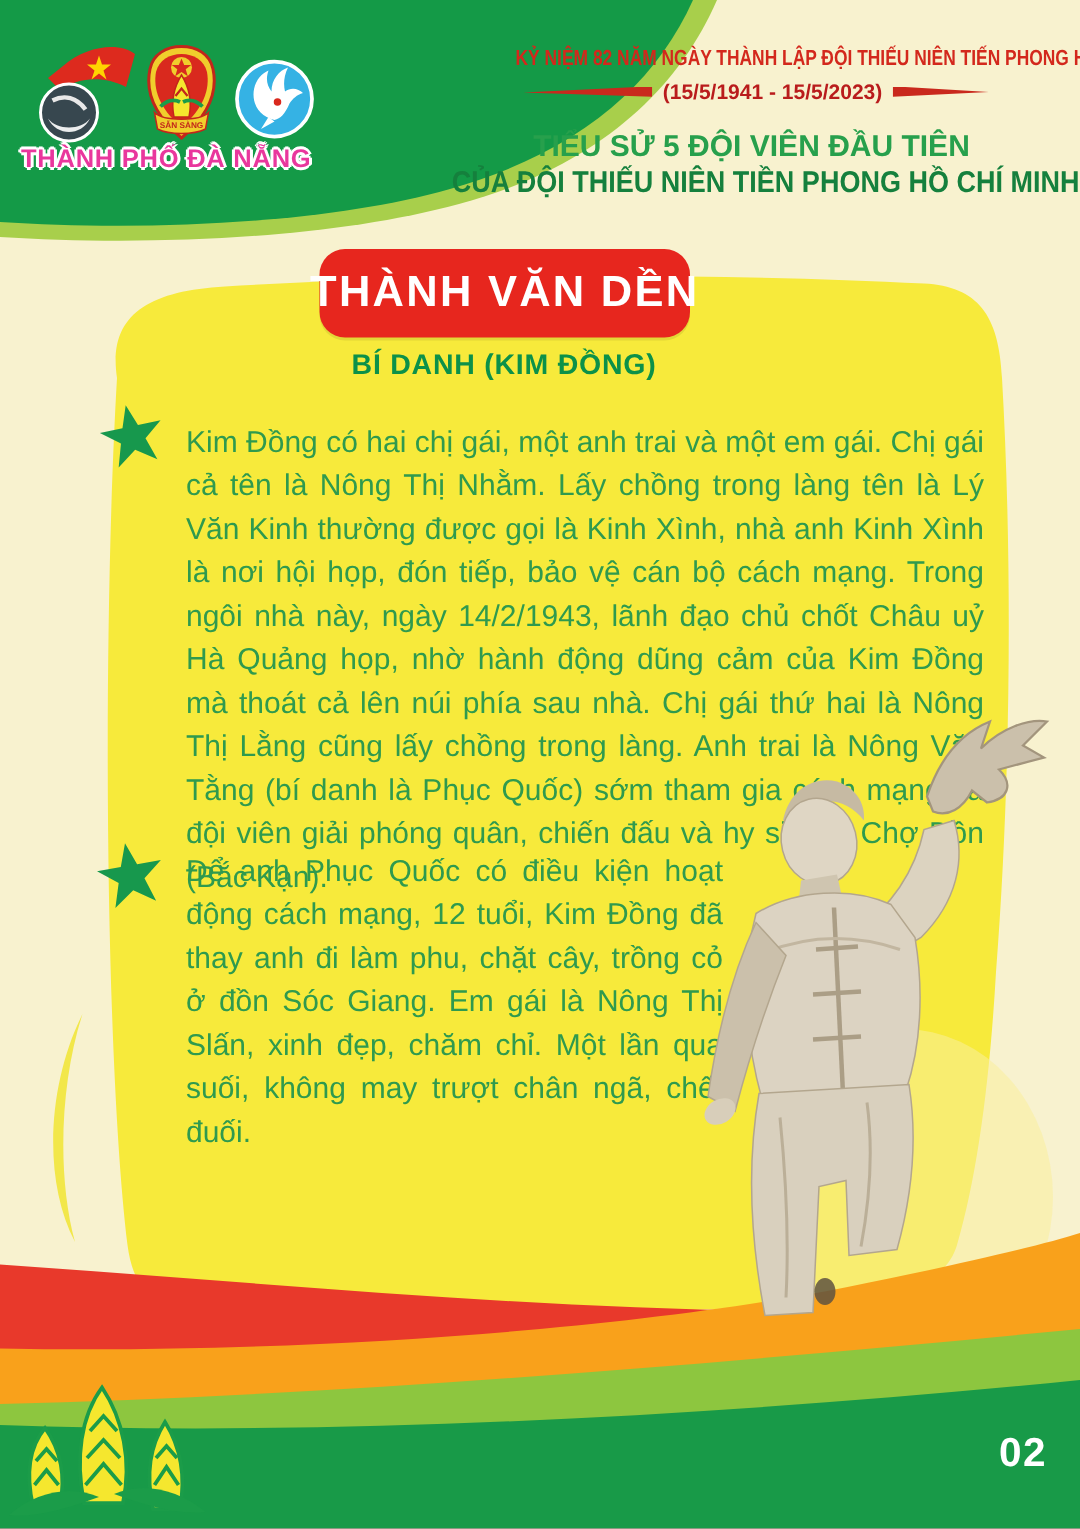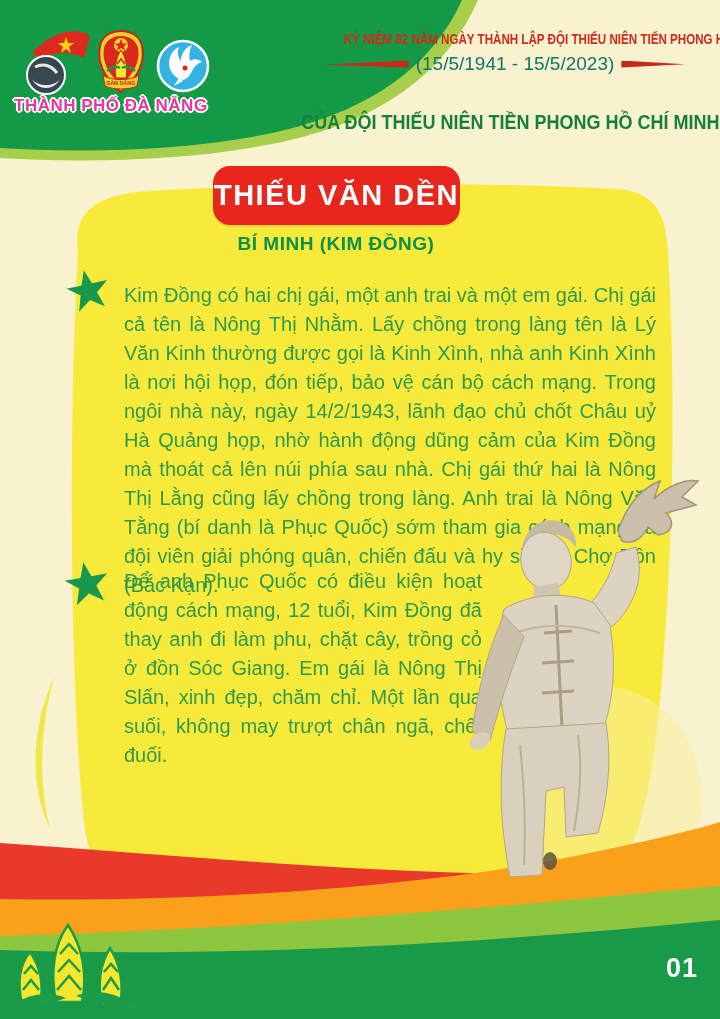--- a/index.html
+++ b/index.html
@@ -25,21 +25,21 @@
   .anniversary{
     position:absolute;left:288px;top:31px;width:432px;z-index:2;
     text-align:center;color:#D3281C;font-weight:bold;font-size:14.5px;
     white-space:nowrap;
   }
   .anniversary > span{display:inline-block;transform:scale(.8,1);transform-origin:center;}
   .dates-row{
     position:absolute;left:288px;top:53px;width:432px;z-index:2;
     display:flex;align-items:center;justify-content:center;gap:7px;
   }
-  .dates{color:#0f766e;font-weight:normal;font-size:19px;}
+  .dates{color:#b91c1c;font-weight:bold;font-size:14px;}
   .bar{height:7px;background:#C9291D;}
   .bar-left{width:86px;clip-path:polygon(0 60%,100% 0,100% 100%);}
   .bar-right{width:64px;clip-path:polygon(0 0,100% 55%,0 100%);}
   .series1{
     position:absolute;left:285px;top:87px;width:432px;z-index:2;
     text-align:center;color:#27A04C;font-weight:bold;font-size:20px;white-space:nowrap;
   }
   .series2{
     position:absolute;left:278px;top:111px;width:442px;z-index:2;
     text-align:center;color:#15803d;font-weight:bold;font-size:20px;white-space:nowrap;
@@ -135,28 +135,29 @@
   <div class="city">THÀNH PHỐ ĐÀ NẴNG</div>
 
   <div class="anniversary">
     <span>KỶ NIỆM 82 NĂM NGÀY THÀNH LẬP ĐỘI THIẾU NIÊN TIẾN PHONG HỒ CHÍ MINH</span>
   </div>
   <div class="dates-row">
     <div class="bar bar-left"></div>
     <span class="dates">(15/5/1941 - 15/5/2023)</span>
     <div class="bar bar-right"></div>
   </div>
+  <div class="series1">TIỂU SỬ 5 ĐỘI VIÊN ĐẦU TIÊN</div>
   <div class="series2">
     <span>CỦA ĐỘI THIẾU NIÊN TIỀN PHONG HỒ CHÍ MINH</span>
   </div>
 
   <div class="name-badge">
-    <span>THIẾU VĂN DỀN</span>
-  </div>
-  <div class="alias">BÍ MINH (KIM ĐỒNG)</div>
+    <span>THÀNH VĂN DỀN</span>
+  </div>
+  <div class="alias">BÍ DANH (KIM ĐỒNG)</div>
 
   <svg class="star" style="left:66px;top:268px;transform:rotate(-12deg);" width="44" height="44" viewBox="0 0 100 100">
     <polygon points="50,4 62,37 97,37 69,59 80,94 50,73 20,94 31,59 3,37 38,37" fill="#17984D"></polygon>
   </svg>
   <svg class="star" style="left:64px;top:560px;transform:rotate(-10deg);" width="46" height="46" viewBox="0 0 100 100">
     <polygon points="50,4 62,37 97,37 69,59 80,94 50,73 20,94 31,59 3,37 38,37" fill="#17984D"></polygon>
   </svg>
 
   <p class="para p1">Kim Đồng có hai chị gái, một anh trai và một em gái. Chị gái cả tên là Nông Thị Nhằm. Lấy chồng trong làng tên là Lý Văn Kinh thường được gọi là Kinh Xình, nhà anh Kinh Xình là nơi hội họp, đón tiếp, bảo vệ cán bộ cách mạng. Trong ngôi nhà này, ngày 14/2/1943, lãnh đạo chủ chốt Châu uỷ Hà Quảng họp, nhờ hành động dũng cảm của Kim Đồng mà thoát cả lên núi phía sau nhà. Chị gái thứ hai là Nông Thị Lằng cũng lấy chồng trong làng. Anh trai là Nông Văn Tằng (bí danh là Phục Quốc) sớm tham gia cách mạng, là đội viên giải phóng quân, chiến đấu và hy sinh ở Chợ Đồn (Bắc Kạn).</p>
   <p class="para p2">Để anh Phục Quốc có điều kiện hoạt động cách mạng, 12 tuổi, Kim Đồng đã thay anh đi làm phu, chặt cây, trồng cỏ ở đồn Sóc Giang. Em gái là Nông Thị Slấn, xinh đẹp, chăm chỉ. Một lần qua suối, không may trượt chân ngã, chết đuối.</p>
@@ -189,15 +190,15 @@
     <path d="M64,3 C78,24 84,52 78,80 L52,80 C46,50 50,22 64,3 Z" fill="#F5E72E" stroke="#1B9C49" stroke-width="2.5"></path>
     <path d="M56,32 L65,22 L74,32 M54,50 L65,38 L76,50 M53,68 L65,54 L77,68" stroke="#1B9C49" stroke-width="2.5" fill="none"></path>
     <path d="M26,30 C36,44 40,62 36,82 L18,82 C13,60 16,42 26,30 Z" fill="#F5E72E" stroke="#1B9C49" stroke-width="2.5"></path>
     <path d="M20,52 L27,44 L34,52 M19,68 L27,58 L35,68" stroke="#1B9C49" stroke-width="2.5" fill="none"></path>
     <path d="M106,26 C116,42 120,62 116,84 L98,84 C93,60 96,42 106,26 Z" fill="#F5E72E" stroke="#1B9C49" stroke-width="2.5"></path>
     <path d="M100,50 L107,42 L114,50 M99,68 L107,56 L115,68" stroke="#1B9C49" stroke-width="2.5" fill="none"></path>
     <path d="M2,88 C20,72 44,68 62,76 C40,84 18,90 2,88 Z" fill="#1B9C49"></path>
     <path d="M133,86 C114,70 90,66 72,74 C94,82 116,88 133,86 Z" fill="#1B9C49"></path>
   </svg>
 
-  <div class="pagenum">01</div>
+  <div class="pagenum">02</div>
 
 </div>
 
 </body></html>

